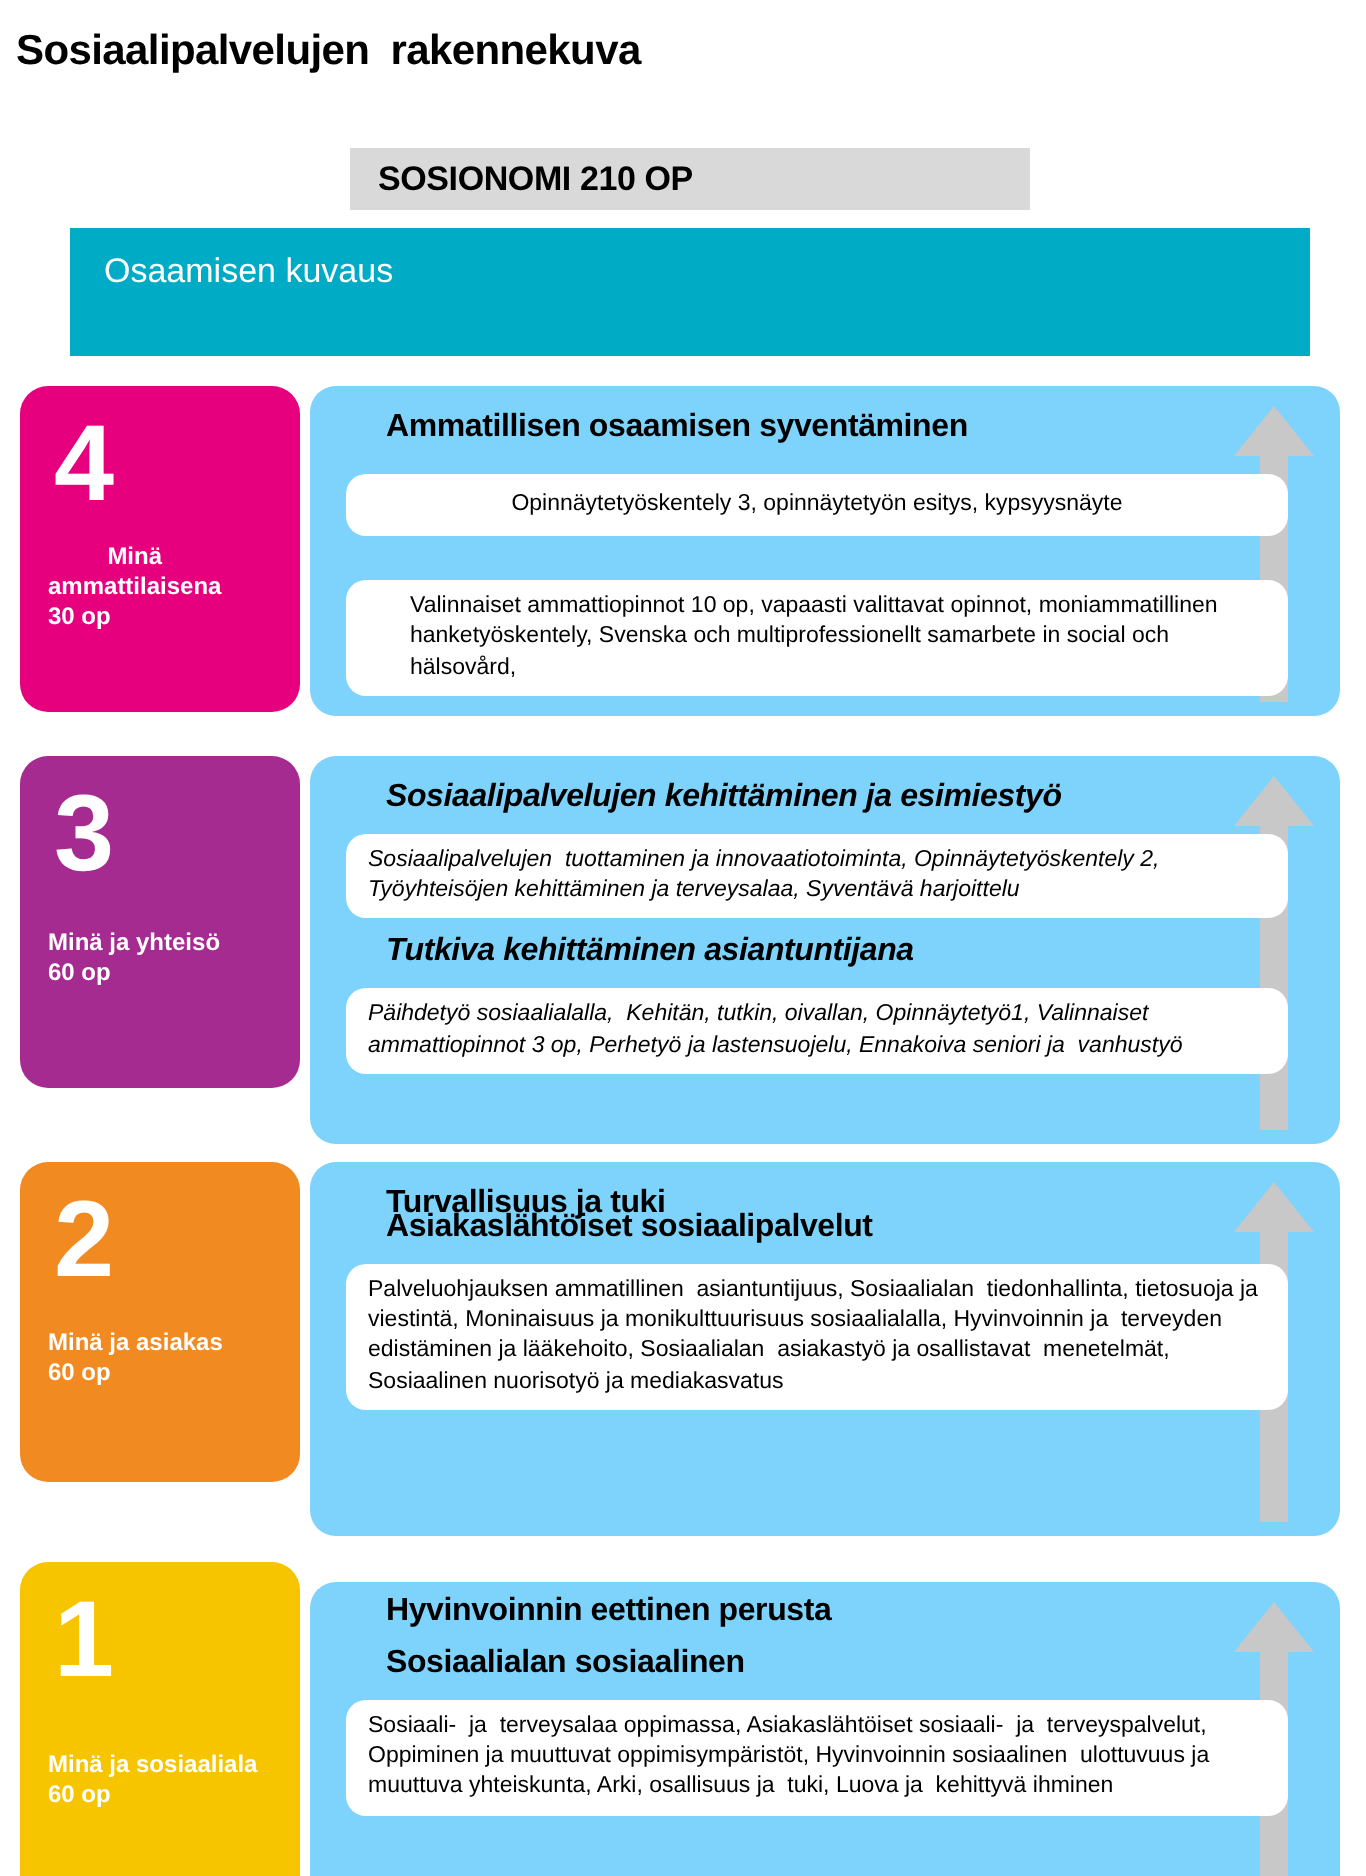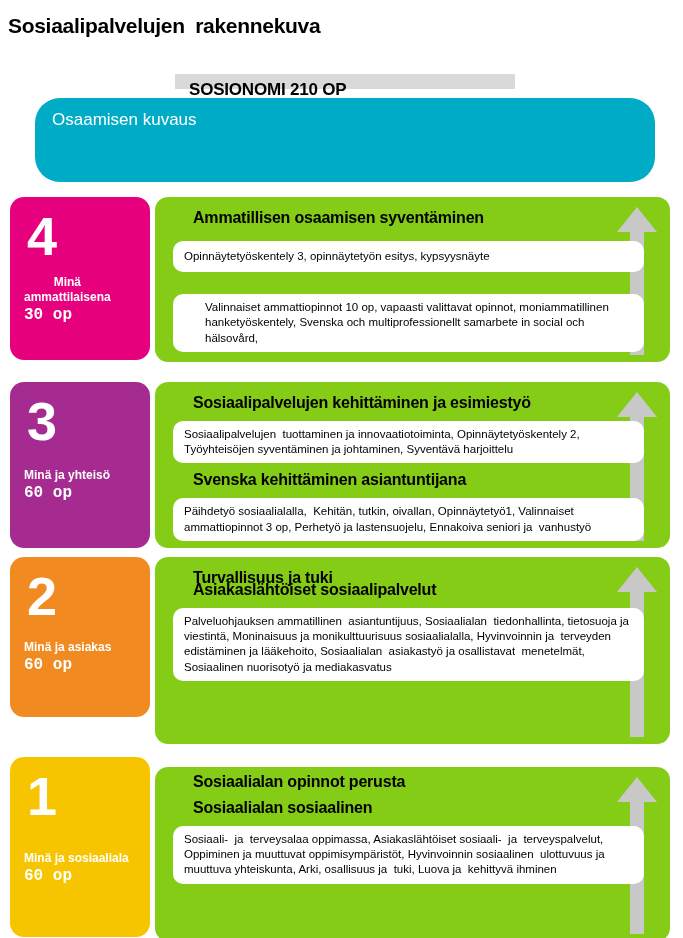--- a/index.html
+++ b/index.html
@@ -7,27 +7,27 @@
   body {
     width:683px; height:938px;
     font-family:"Liberation Sans", sans-serif;
     color:#000; overflow:hidden; position:relative;
   }
   .page-title {
     font-size:21px; font-weight:bold; letter-spacing:-0.3px; word-spacing:5px;
     padding:14px 0 0 8px;
   }
   .program-badge {
-    margin:36px 0 0 175px; width:340px; height:15px;
+    margin:36px 0 0 175px; width:340px; height:31px;
     background:#d9d9d9; font-size:17px; font-weight:bold;
     line-height:31px; padding-left:14px; letter-spacing:-0.2px;
   }
   .competence-banner {
-    margin:9px 0 0 35px; width:620px; height:84px;
-    color:#fff; font-size:17px; padding:12px 0 0 17px;border-radius:25px;
+    margin:9px 0 0 35px; width:620px; height:64px;
+    color:#fff; font-size:17px; padding:12px 0 0 17px;
   }
   .row { display:flex; margin-left:10px; }
   .row-4 { margin-top:15px; }
   .row-3 { margin-top:20px; }
   .row-2 { margin-top:9px; }
   .row-1 { margin-top:13px; }
   .level-block {
     width:140px; border-radius:14px; color:#fff;
     position:relative; flex:none;
   }
@@ -35,42 +35,42 @@
   .row-3 .level-block { height:166px; }
   .row-2 .level-block { height:160px; }
   .row-1 .level-block { height:180px; }
   .level-num {
     font-size:54px; font-weight:bold; line-height:1;
     padding:12px 0 0 17px;
   }
   .level-caption { position:absolute; left:14px; top:52%; }
   .row-4 .level-caption { top:48%; }
   .level-label { font-size:12px; font-weight:bold; white-space:pre; line-height:1.25;text-align:center; }
-  .level-credits { font-size:16px; font-weight:bold; line-height:1.25;font-family:Liberation Mono, monospace; }
+  .level-credits { font-size:12px; font-weight:bold; line-height:1.25; }
   .panel {
     flex:none; width:515px; margin-left:5px;
-    background:#84cc16; border-radius:13px;
+    background:#7dd3fc; border-radius:13px;
     position:relative; padding-top:12px;
   }
   .row-4 .panel { height:165px; }
-  .row-3 .panel { height:166px; }
+  .row-3 .panel { height:194px;font-style:italic; }
   .row-2 .panel { height:187px; }
   .row-1 .panel { height:174px; margin-top:10px; padding-top:6px; }
   .panel-heading {
     font-size:16px; font-weight:bold; letter-spacing:-0.2px;
     padding-left:38px; position:relative; z-index:2;
   }
   .row-2 .panel-heading.second { margin-top:-6px; }
   .white-box {
     background:#fff; border-radius:10px;
     margin:9px 26px 0 18px; padding:6px 11px;
     font-size:11.5px; line-height:1.32; white-space:pre-wrap;
     position:relative; z-index:1;
   }
-  .white-box.center { text-align:left; padding:8px 11px; }
+  .white-box.center { text-align:center; padding:8px 11px; }
   .row-4 .white-box.center { margin-top:14px; }
   .row-4 .white-box.wide { margin-top:22px;padding-left:32px; }
   .heading-gap { margin-top:8px; }
   
   .arrow { position:absolute; top:10px; bottom:7px; right:13px; width:40px; z-index:0; }
   .arrow-head {
     position:absolute; top:0; left:0; width:0; height:0;
     border-left:20px solid transparent; border-right:20px solid transparent;
     border-bottom:25px solid #c8c8c8;
   }
@@ -115,22 +115,22 @@
       <div class="level-label">Minä ja yhteisö</div>
       <div class="level-credits">60 op</div>
     </div>
   </div>
   <div class="panel">
     <div class="arrow">
       <div class="arrow-head"></div>
       <div class="arrow-shaft"></div>
     </div>
     <div class="panel-heading">Sosiaalipalvelujen kehittäminen ja esimiestyö</div>
-    <div class="white-box">Sosiaalipalvelujen  tuottaminen ja innovaatiotoiminta, Opinnäytetyöskentely 2, Työyhteisöjen syventäminen ja johtaminen, Syventävä harjoittelu</div>
-    <div class="panel-heading second heading-gap">Svenska kehittäminen asiantuntijana</div>
+    <div class="white-box">Sosiaalipalvelujen  tuottaminen ja innovaatiotoiminta, Opinnäytetyöskentely 2, Työyhteisöjen kehittäminen ja terveysalaa, Syventävä harjoittelu</div>
+    <div class="panel-heading second heading-gap">Tutkiva kehittäminen asiantuntijana</div>
     <div class="white-box">Päihdetyö sosiaalialalla,  Kehitän, tutkin, oivallan, Opinnäytetyö1, Valinnaiset ammattiopinnot 3 op, Perhetyö ja lastensuojelu, Ennakoiva seniori ja  vanhustyö</div>
   </div>
 </div>
 
 <div class="row row-2">
   <div class="level-block" style="background-color: rgb(241, 138, 33);">
     <div class="level-num">2</div>
     <div class="level-caption">
       <div class="level-label">Minä ja asiakas</div>
       <div class="level-credits">60 op</div>
@@ -153,17 +153,17 @@
     <div class="level-caption">
       <div class="level-label">Minä ja sosiaaliala</div>
       <div class="level-credits">60 op</div>
     </div>
   </div>
   <div class="panel">
     <div class="arrow">
       <div class="arrow-head"></div>
       <div class="arrow-shaft"></div>
     </div>
-    <div class="panel-heading">Sosiaalialan opinnot perusta</div>
+    <div class="panel-heading">Hyvinvoinnin eettinen perusta</div>
     <div class="panel-heading heading-gap">Sosiaalialan sosiaalinen</div>
     <div class="white-box">Sosiaali-  ja  terveysalaa oppimassa, Asiakaslähtöiset sosiaali-  ja  terveyspalvelut, Oppiminen ja muuttuvat oppimisympäristöt, Hyvinvoinnin sosiaalinen  ulottuvuus ja muuttuva yhteiskunta, Arki, osallisuus ja  tuki, Luova ja  kehittyvä ihminen</div>
   </div>
 </div>
 
 </body></html>

